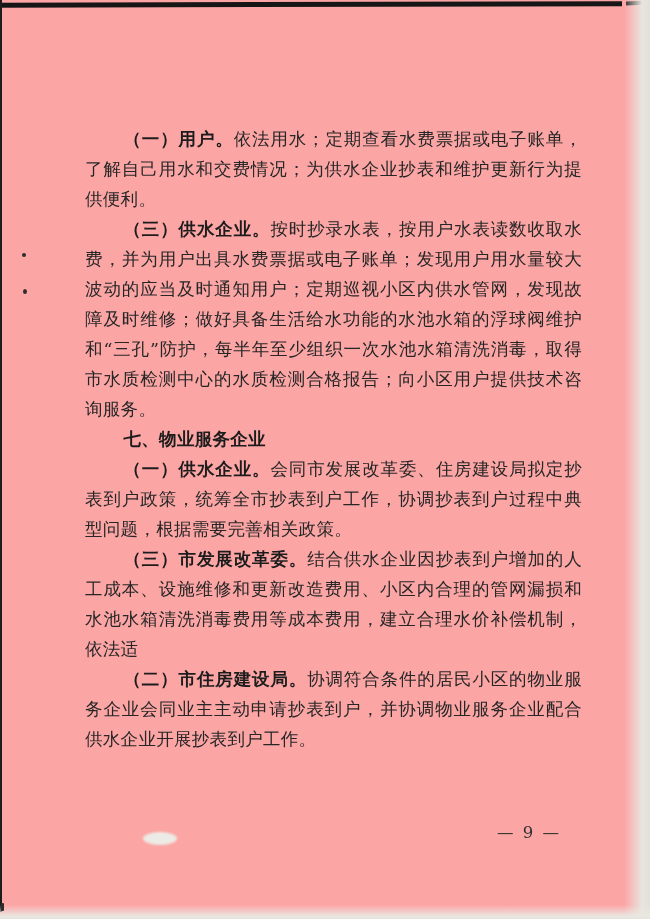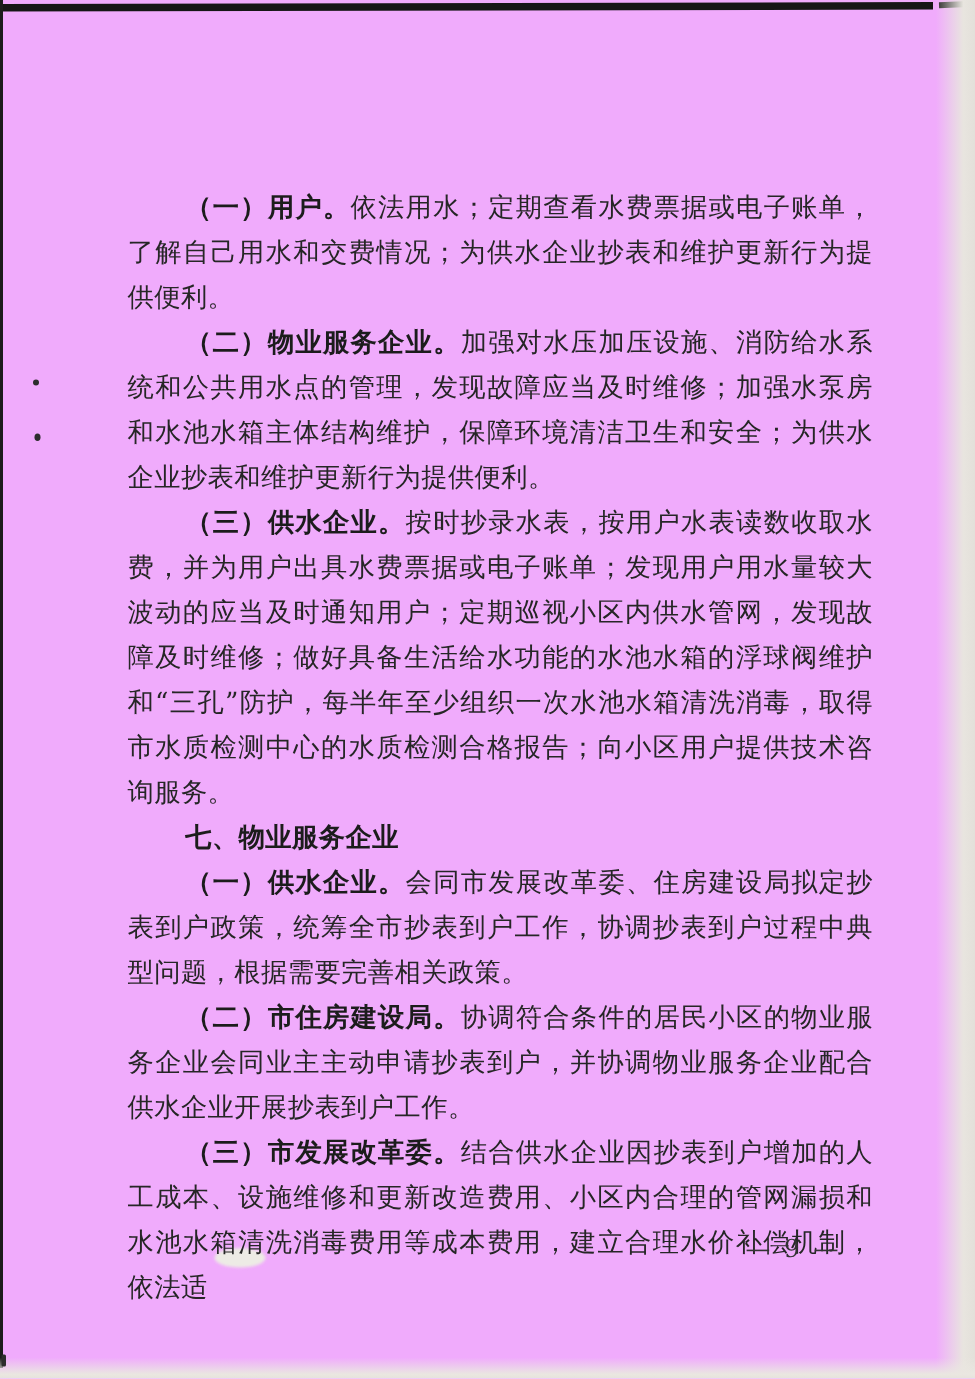--- a/index.html
+++ b/index.html
@@ -5,21 +5,21 @@
   html, body { margin: 0; padding: 0; }
   body {
     width: 650px; height: 919px;
     background: #f6f5f2;
     font-family: "DejaVu Serif", "Liberation Serif", serif;
     overflow: hidden;
   }
   .page {
     position: relative;
     width: 650px; height: 919px;
-    background: #f0abfc;
+    background: #fca5a5;
     overflow: hidden;
   }
   
   .edge-top {
     position: absolute; top: 2px; left: 0;
     width: 622px; height: 5px;
     background: #161616;
     transform: rotate(-0.12deg);
   }
   .edge-top-right {
@@ -88,29 +88,28 @@
   <div class="edge-bottom"></div>
   <div class="speck speck1"></div>
   <div class="speck speck2"></div>
   <div class="speck speck3"></div>
   <div class="smudge"></div>
 
   <div class="text-block">
 
     <p><span class="lead">（一）用户。</span><span>依法用水；定期查看水费票据或电子账单，了解自己用水和交费情况；为供水企业抄表和维护更新行为提供便利。</span></p>
 
-    <p><span class="lead">（二）物业服务企业。</span><span>加强对水压加压设施、消防给水系统和公共用水点的管理，发现故障应当及时维修；加强水泵房和水池水箱主体结构维护，保障环境清洁卫生和安全；为供水企业抄表和维护更新行为提供便利。</span></p>
 
     <p><span class="lead">（三）供水企业。</span><span>按时抄录水表，按用户水表读数收取水费，并为用户出具水费票据或电子账单；发现用户用水量较大波动的应当及时通知用户；定期巡视小区内供水管网，发现故障及时维修；做好具备生活给水功能的水池水箱的浮球阀维护和“三孔”防护，每半年至少组织一次水池水箱清洗消毒，取得市水质检测中心的水质检测合格报告；向小区用户提供技术咨询服务。</span></p>
 
     <p class="heading">七、物业服务企业</p>
 
     <p><span class="lead">（一）供水企业。</span><span>会同市发展改革委、住房建设局拟定抄表到户政策，统筹全市抄表到户工作，协调抄表到户过程中典型问题，根据需要完善相关政策。</span></p>
 
+    <p><span class="lead">（三）市发展改革委。</span><span>结合供水企业因抄表到户增加的人工成本、设施维修和更新改造费用、小区内合理的管网漏损和水池水箱清洗消毒费用等成本费用，建立合理水价补偿机制，依法适</span></p>
+
     <p><span class="lead">（二）市住房建设局。</span><span>协调符合条件的居民小区的物业服务企业会同业主主动申请抄表到户，并协调物业服务企业配合供水企业开展抄表到户工作。</span></p>
-
-    <p><span class="lead">（三）市发展改革委。</span><span>结合供水企业因抄表到户增加的人工成本、设施维修和更新改造费用、小区内合理的管网漏损和水池水箱清洗消毒费用等成本费用，建立合理水价补偿机制，依法适</span></p>
 
   </div>
 
   <div class="page-number">— 9 —</div>
 
 </div>
 
 </body></html>

